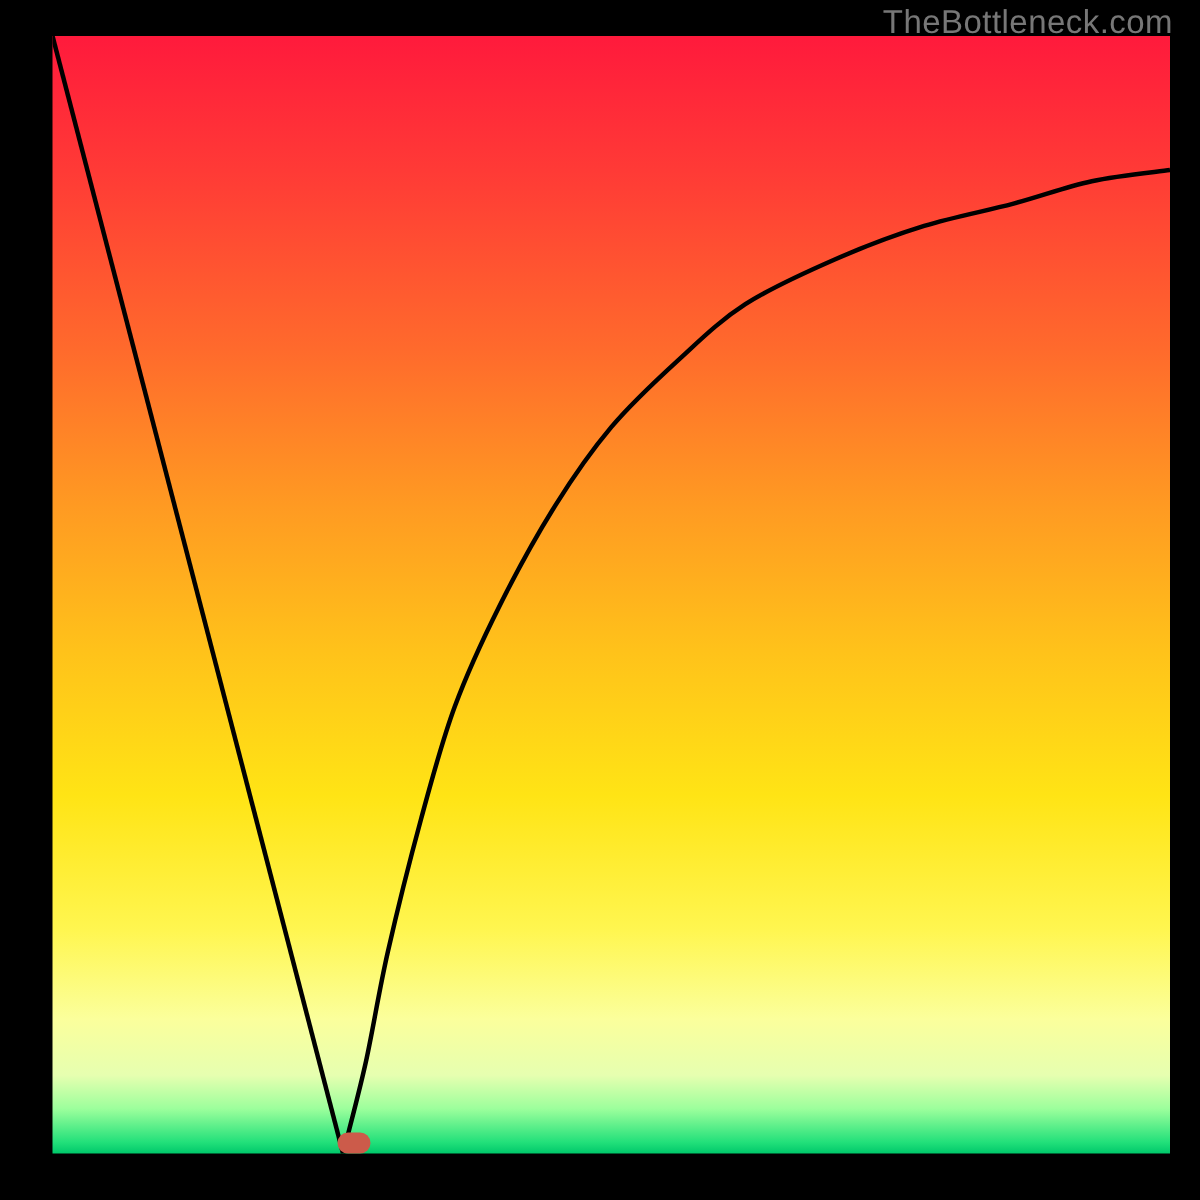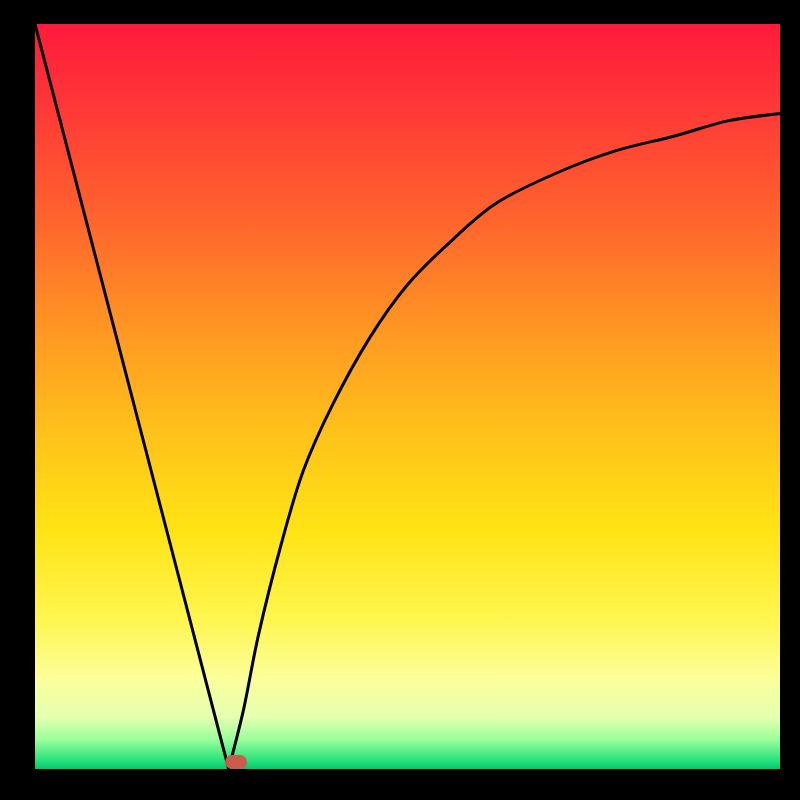--- a/index.html
+++ b/index.html
@@ -59,20 +59,21 @@
     height: 14px;
     border-radius: 7px / 7px;
     background: #cc5b4a;
     transform: translate(-50%, -50%);
   }
 </style>
 </head>
 <body>
 
 <div class="frame">
+  <div class="attrib">TheBottleneck.com</div>
 
   <div class="plot">
     <svg class="curve-svg" viewBox="0 0 100 100" preserveAspectRatio="none">
       <path fill="none" stroke="#000" stroke-width="3" vector-effect="non-scaling-stroke" d="M0 0 L26 100"></path>
       <path fill="none" stroke="#000" stroke-width="3" vector-effect="non-scaling-stroke" d="M 26 100 C 26.33 98.67, 27.33 95.00, 28 92 C 28.67 89.00, 29.17 85.67, 30 82 C 30.83 78.33, 32.00 73.67, 33 70 C 34.00 66.33, 34.83 63.17, 36 60 C 37.17 56.83, 38.50 54.00, 40 51 C 41.50 48.00, 43.33 44.67, 45 42 C 46.67 39.33, 48.17 37.17, 50 35 C 51.83 32.83, 54.00 30.83, 56 29 C 58.00 27.17, 59.67 25.50, 62 24 C 64.33 22.50, 67.33 21.17, 70 20 C 72.67 18.83, 75.33 17.83, 78 17 C 80.67 16.17, 83.50 15.67, 86 15 C 88.50 14.33, 90.67 13.50, 93 13 C 95.33 12.50, 98.83 12.17, 100 12"></path>
     </svg>
     <div class="marker" style="left: 201.15px; top: 737.55px;"></div>
   </div>
 </div>
 

